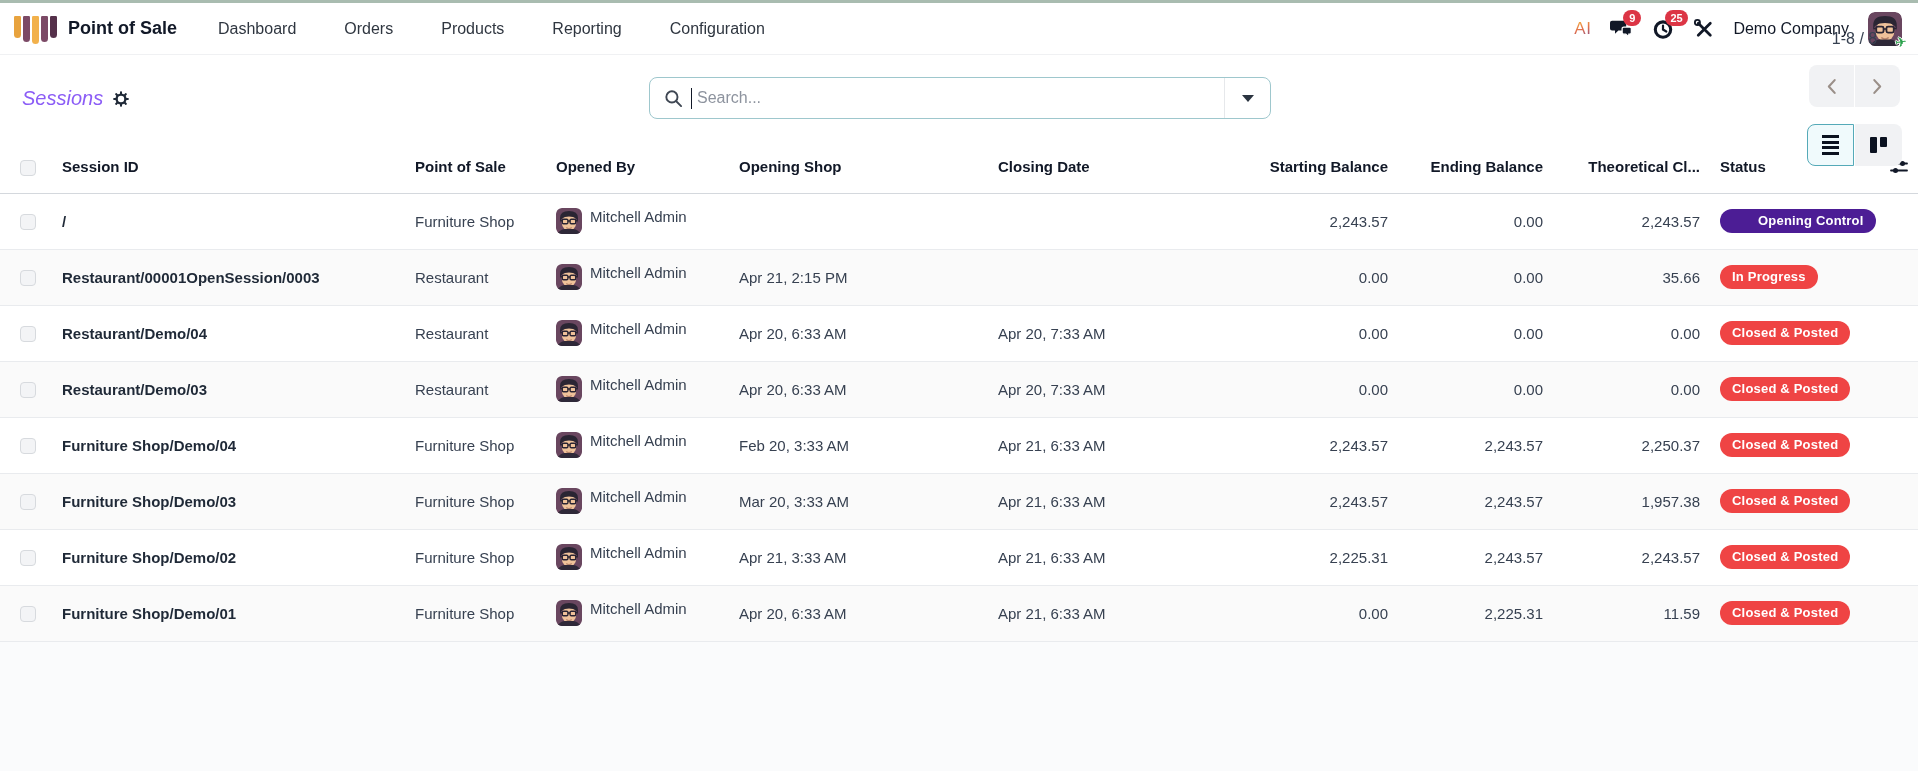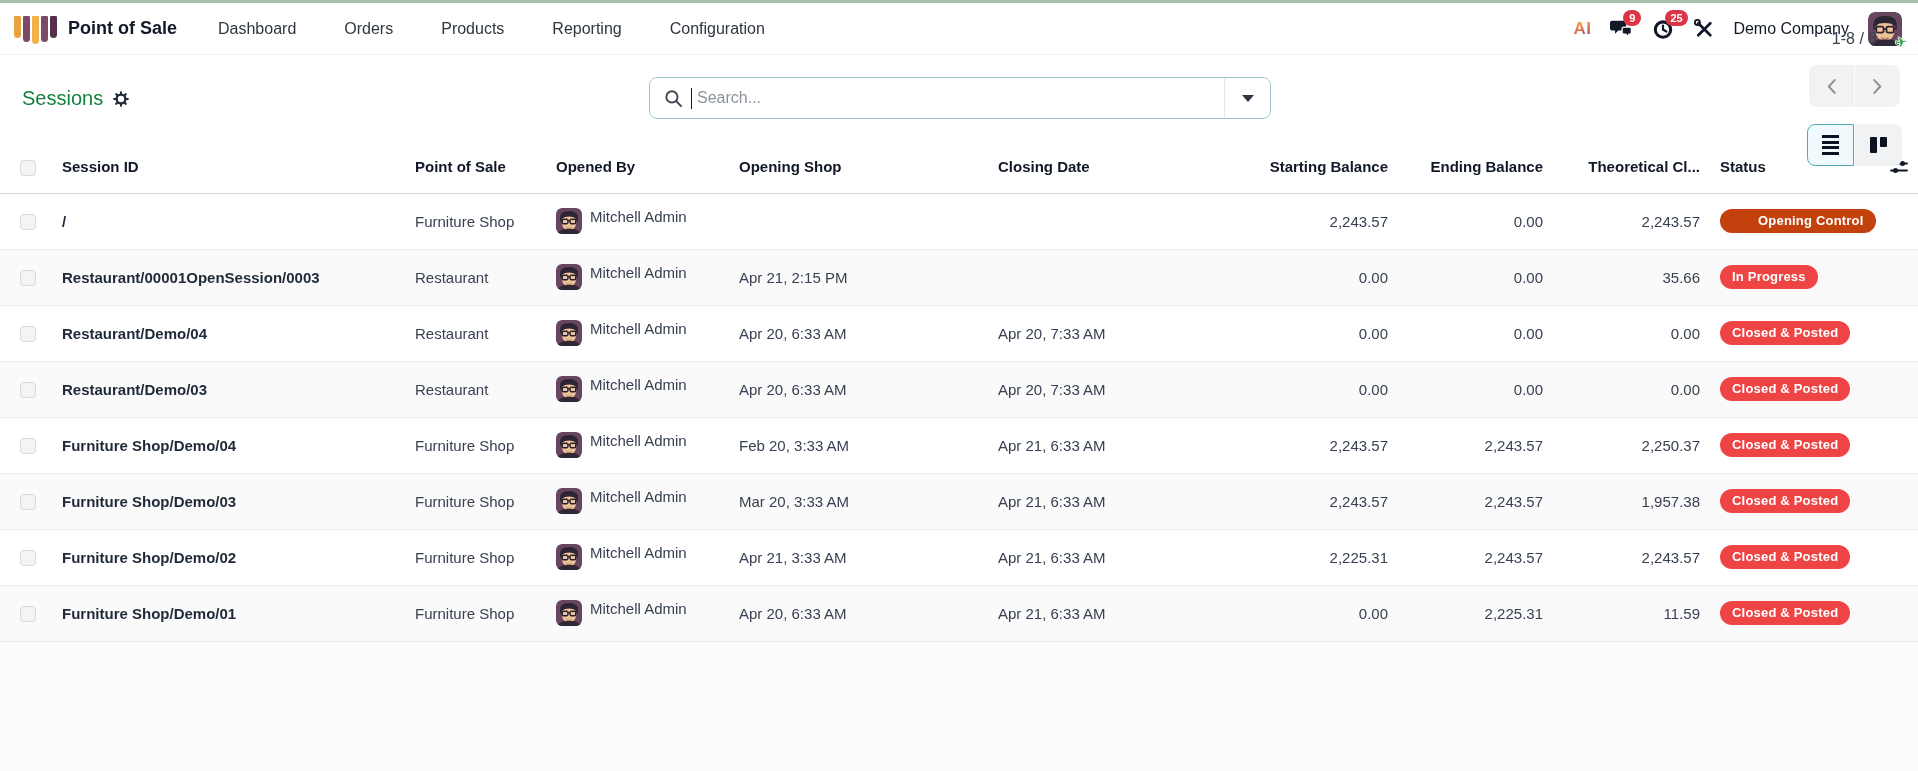--- a/index.html
+++ b/index.html
@@ -22,42 +22,42 @@
   .logo i:nth-child(1){ height:22px; background:#e8a33e; }
   .logo i:nth-child(2){ height:26px; background:#7c4a66; }
   .logo i:nth-child(3){ height:28px; background:#f2b14b; }
   .logo i:nth-child(4){ height:26px; background:#7c4a66; }
   .logo i:nth-child(5){ height:22px; background:#55304a; }
   .brand { font-size:18px; font-weight:600; color:#111827; white-space:nowrap; }
   .menu { display:flex; gap:22px; }
   .menu-item { padding:8px 13px; font-size:16px; color:#2f3640; border-radius:6px; cursor:pointer; white-space:nowrap; }
   .nav-right { margin-left:auto; display:flex; align-items:center; gap:19px; }
   .ai-label {
-    font-weight:700; font-size:17px; letter-spacing:.5px;
+    font-weight:400; font-size:17px; letter-spacing:.5px;
     background:linear-gradient(160deg,#f6b33d 10%,#e2704d 50%,#7c4a8f 95%);
     -webkit-background-clip:text; background-clip:text; color:transparent; cursor:pointer;
   }
   .icon-btn { position:relative; display:flex; align-items:center; cursor:pointer; }
   .badge-count {
     position:absolute; top:-8px; left:13px; background:#dc3545; color:#fff;
     font-size:11px; font-weight:700; border-radius:10px; padding:2px 5px; min-width:18px;
     text-align:center; line-height:12px;
   }
   .company { font-size:16px; color:#111827; cursor:pointer; white-space:nowrap; }
   .user-avatar { position:relative; width:34px; height:34px; cursor:pointer; }
   .user-avatar svg { border-radius:7px; display:block; }
   .plane {
     position:absolute; right:-5px; bottom:-4px; font-size:14px; color:#2ba24c;
     text-shadow:-1px 0 #fff,1px 0 #fff,0 -1px #fff,0 1px #fff; transform:rotate(-8deg);
   }
 
   
   .control { position:relative; height:86px; background:#fff; display:flex; align-items:center; padding:0 16px; }
   .title-group { display:flex; align-items:center; gap:10px; margin-left:6px; }
-  .page-title { font-size:20px; font-weight:500; color:#15803d; }
+  .page-title { font-size:20px; font-weight:500; color:#8b5cf6;font-style:italic; }
   .gear-btn { display:flex; align-items:center; cursor:pointer; margin-top:2px; }
   .searchbox {
     position:absolute; left:649px; top:50%; transform:translateY(-50%);
     width:622px; height:42px; background:#fff; border:1px solid #9ec7cd; border-radius:8px;
     display:flex; align-items:center;
   }
   .searchbox .mag { margin:0 8px 0 14px; display:flex; }
   .cursor-bar { width:1px; height:21px; background:#111827; margin-right:1px; }
   .searchbox input {
     flex:1; border:none; outline:none; font-size:16px; color:#4c1d95; background:transparent;
@@ -105,21 +105,21 @@
     display:inline-block; width:16px; height:16px; border:1px solid #d7dade; border-radius:4px;
     background:#f3f4f6; cursor:pointer; vertical-align:middle;
   }
   .user-cell { display:flex; align-items:flex-start; gap:8px; }
   .avatar { width:26px; height:26px; flex:none; }
   .avatar svg { border-radius:6px; display:block; }
   .badge {
     display:inline-block; padding:4px 12px; border-radius:14px; color:#fff;
     font-size:13px; font-weight:700; line-height:16px; letter-spacing:.2px;
   }
-  .badge-teal { background:#c2410c;padding-left:38px; }
+  .badge-teal { background:#4c1d95;padding-left:38px; }
   .badge-green { background:#ef4444; }
   .adjust-btn { display:flex; justify-content:flex-end; padding-right:6px; cursor:pointer; }
 </style>
 </head>
 <body>
 
 <svg width="0" height="0" style="position:absolute">
   <defs>
     <g id="avatar-g">
       <rect width="26" height="26" rx="5" fill="#69465f"></rect>

